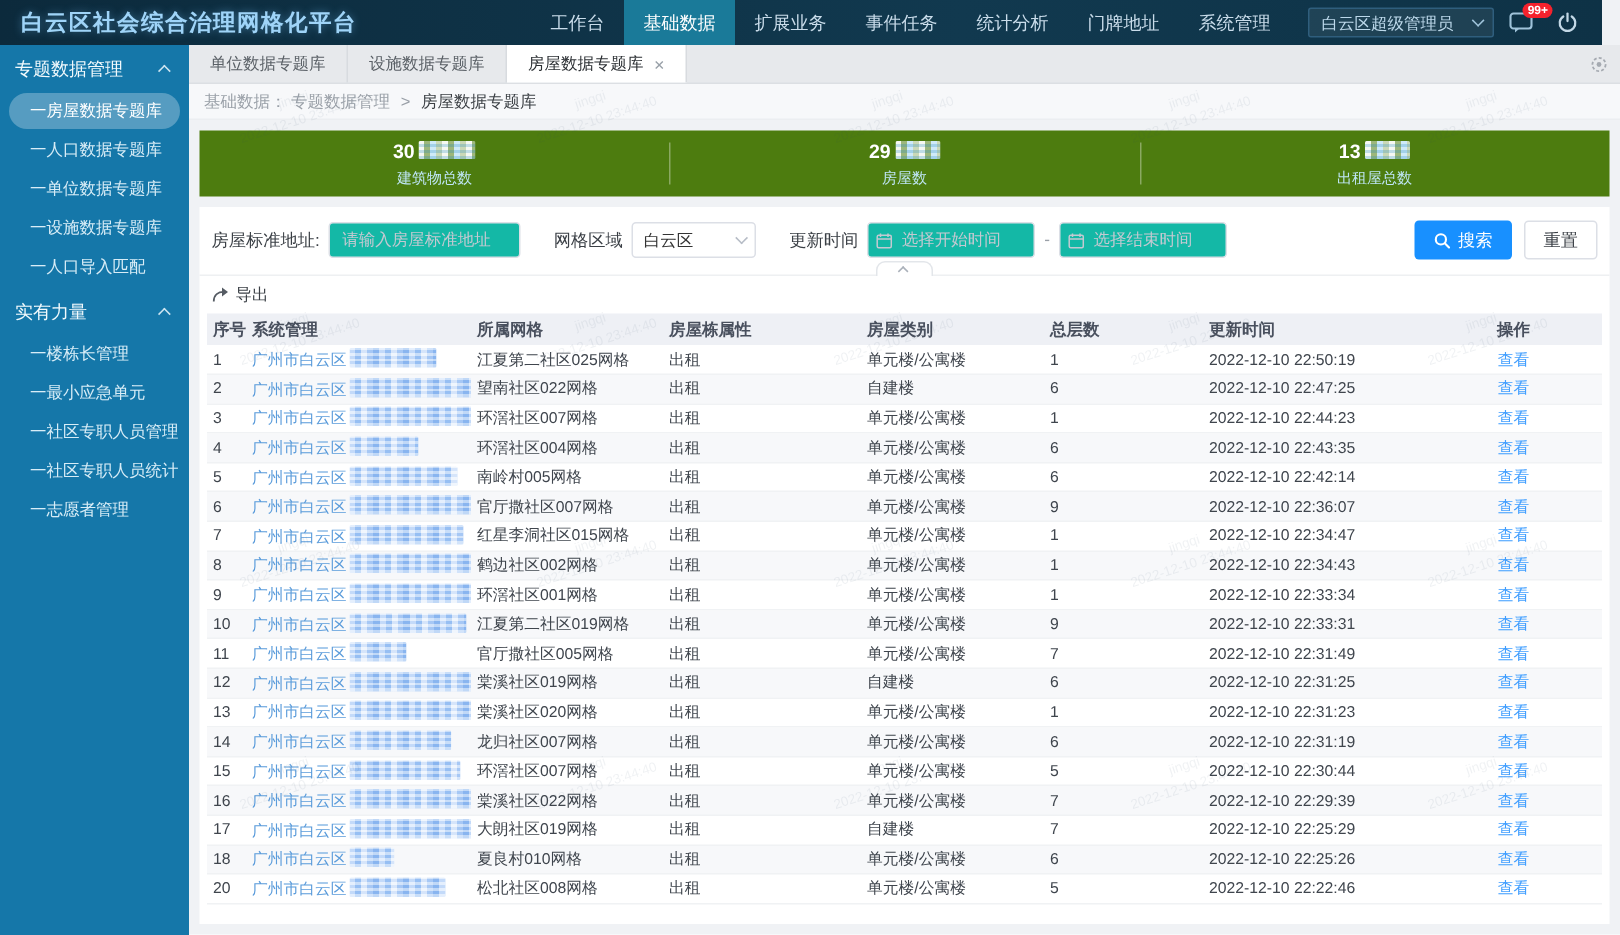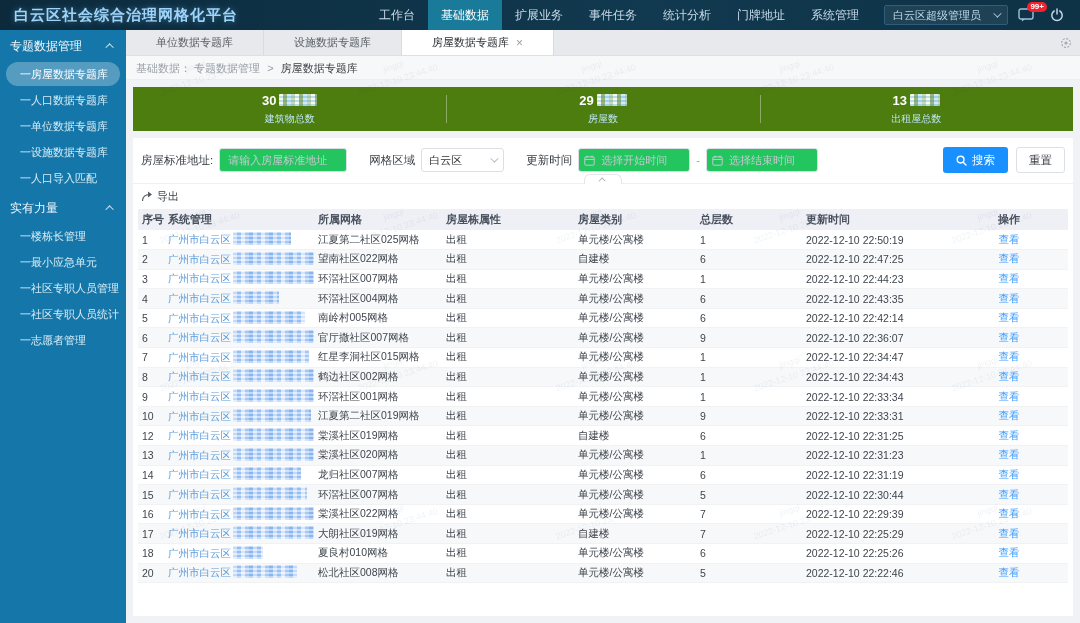--- a/index.html
+++ b/index.html
@@ -1,20 +1,20 @@
 <!DOCTYPE html>
 <html><head>
 <meta charset="utf-8">
 <style>
   * { box-sizing:border-box; margin:0; padding:0; }
   html,body { width:1080px; height:623px; overflow:hidden; }
   body { font-family:"Liberation Sans","DejaVu Sans",sans-serif; background:#f0f2f5; font-size:12px; }
 
   
-  .topbar { position:fixed; top:0; left:0; right:0; height:30px; z-index:40;
+  .topbar { position:fixed; top:0; left:0; right:12px; height:30px; z-index:40;
     background:linear-gradient(90deg,#0c2a3c 0%,#11394f 60%,#0e3246 100%);
     display:flex; align-items:center; }
   .app-title { color:#9fd4f8; font-weight:bold; font-size:15px; padding:0 14px; letter-spacing:1px;
     text-shadow:0 0 6px rgba(120,200,255,.45); white-space:nowrap; }
   .topnav { margin-left:auto; display:flex; align-items:stretch; height:100%; }
   .nav-item { color:#c9dcea; font-size:12px; padding:0 13px; display:flex; align-items:center; cursor:pointer; white-space:nowrap;font-family:Liberation Mono, monospace; }
   .nav-item.active { background:#1a7a99; color:#fff; }
   .user-box { margin:0 10px 0 12px; border:1px solid #2f5e7d; background:rgba(255,255,255,.07);
     color:#bcd8ea; font-size:11px; height:20px; display:flex; align-items:center; padding:0 8px; border-radius:2px; cursor:pointer; white-space:nowrap; }
   .user-box .caret-down { margin-left:12px; }
@@ -34,21 +34,21 @@
   .sb-item { height:24px; line-height:24px; margin:2px 6px; padding-left:14px; color:#d8edf7;
     font-size:11px; border-radius:13px; cursor:pointer; white-space:nowrap; }
   .sb-item.active { background:rgba(255,255,255,.28); color:#ffffff; }
 
   
   .main { margin-left:126px; padding-top:30px; position:relative; height:623px; }
 
   .tabbar { height:26px; background:#e7e9ec; display:flex; align-items:stretch; position:relative;
     border-bottom:1px solid #dcdfe3; }
   .tab-list { display:flex; align-items:stretch; }
-  .tab { padding:0 30px; font-size:11px; color:#5a6066; display:flex; align-items:center;
+  .tab { padding:0 14px; font-size:11px; color:#5a6066; display:flex; align-items:center;
     border-right:1px solid #d8dbdf; cursor:pointer; white-space:nowrap; }
   .tab.active { background:#fff; color:#2b2f33; }
   .tab-close { margin-left:7px; color:#98a0a8; font-size:12px; }
   .tab-close::before { content:'×'; }
   .tabbar-gear { position:absolute; right:8px; top:7px; cursor:pointer; opacity:.7; }
 
   .breadcrumb { height:24px; line-height:24px; background:#f7f8fa; font-size:11px; color:#9aa0a8;
     padding:0 10px; border-bottom:1px solid #eceef1; }
   .bc-sep { margin:0 4px; }
   .bc-cur { color:#3c4045; }
@@ -60,21 +60,21 @@
   .stat + .stat::before { content:''; position:absolute; left:0; top:8px; bottom:8px; width:1px; background:rgba(255,255,255,.35); }
   .stat-value { color:#fff; font-weight:bold; font-size:13px; display:flex; align-items:center; }
   .stat-label { color:#bfe6f6; font-size:10px; }
 
   .panel { background:#fff; margin-top:7px; min-height:478px; }
 
   .filter-row { display:flex; align-items:center; padding:9px 8px 8px 8px; font-size:11.5px; color:#3a3f45; }
   .filter-row label { margin-right:6px; white-space:nowrap; }
   .filter-row .gap { width:22px; }
   .txt-input { height:24px; border:1px solid #dcdfe6; border-radius:3px; font-size:11px; padding:0 8px;
-    color:#333; outline:none; background:#22c55e; }
+    color:#333; outline:none; background:#14b8a6; }
   .txt-input::placeholder { color:#c4c9d1; }
   .addr-input { width:128px; }
   .select-box { height:24px; width:83px; border:1px solid #dcdfe6; border-radius:3px; display:flex;
     align-items:center; justify-content:space-between; padding:0 7px; font-size:11px; color:#333; cursor:pointer; }
   .select-box .caret-down { border-color:#b6bcc6; }
   .date-wrap { position:relative; display:flex; align-items:center; }
   .date-wrap svg { position:absolute; left:6px; pointer-events:none; }
   .date-input { width:112px; padding-left:22px; }
   .range-sep { margin:0 6px; color:#9aa0a8; }
   .filter-spacer { flex:1; }
@@ -412,20 +412,30 @@
               <td>10</td>
               <td><span class="addr">广州市白云区</span><span class="redact" style="width: 78px;"></span></td>
               <td>江夏第二社区019网格</td>
               <td>出租</td>
               <td>单元楼/公寓楼</td>
               <td>9</td>
               <td>2022-12-10 22:33:31</td>
               <td class="col-op"><span class="view-link">查看</span></td>
             </tr>
             <tr>
+              <td>11</td>
+              <td><span class="addr">广州市白云区</span><span class="redact" style="width: 38px;"></span></td>
+              <td>官厅撒社区005网格</td>
+              <td>出租</td>
+              <td>单元楼/公寓楼</td>
+              <td>7</td>
+              <td>2022-12-10 22:31:49</td>
+              <td class="col-op"><span class="view-link">查看</span></td>
+            </tr>
+            <tr>
               <td>12</td>
               <td><span class="addr">广州市白云区</span><span class="redact" style="width: 86px;"></span></td>
               <td>棠溪社区019网格</td>
               <td>出租</td>
               <td>自建楼</td>
               <td>6</td>
               <td>2022-12-10 22:31:25</td>
               <td class="col-op"><span class="view-link">查看</span></td>
             </tr>
             <tr>

